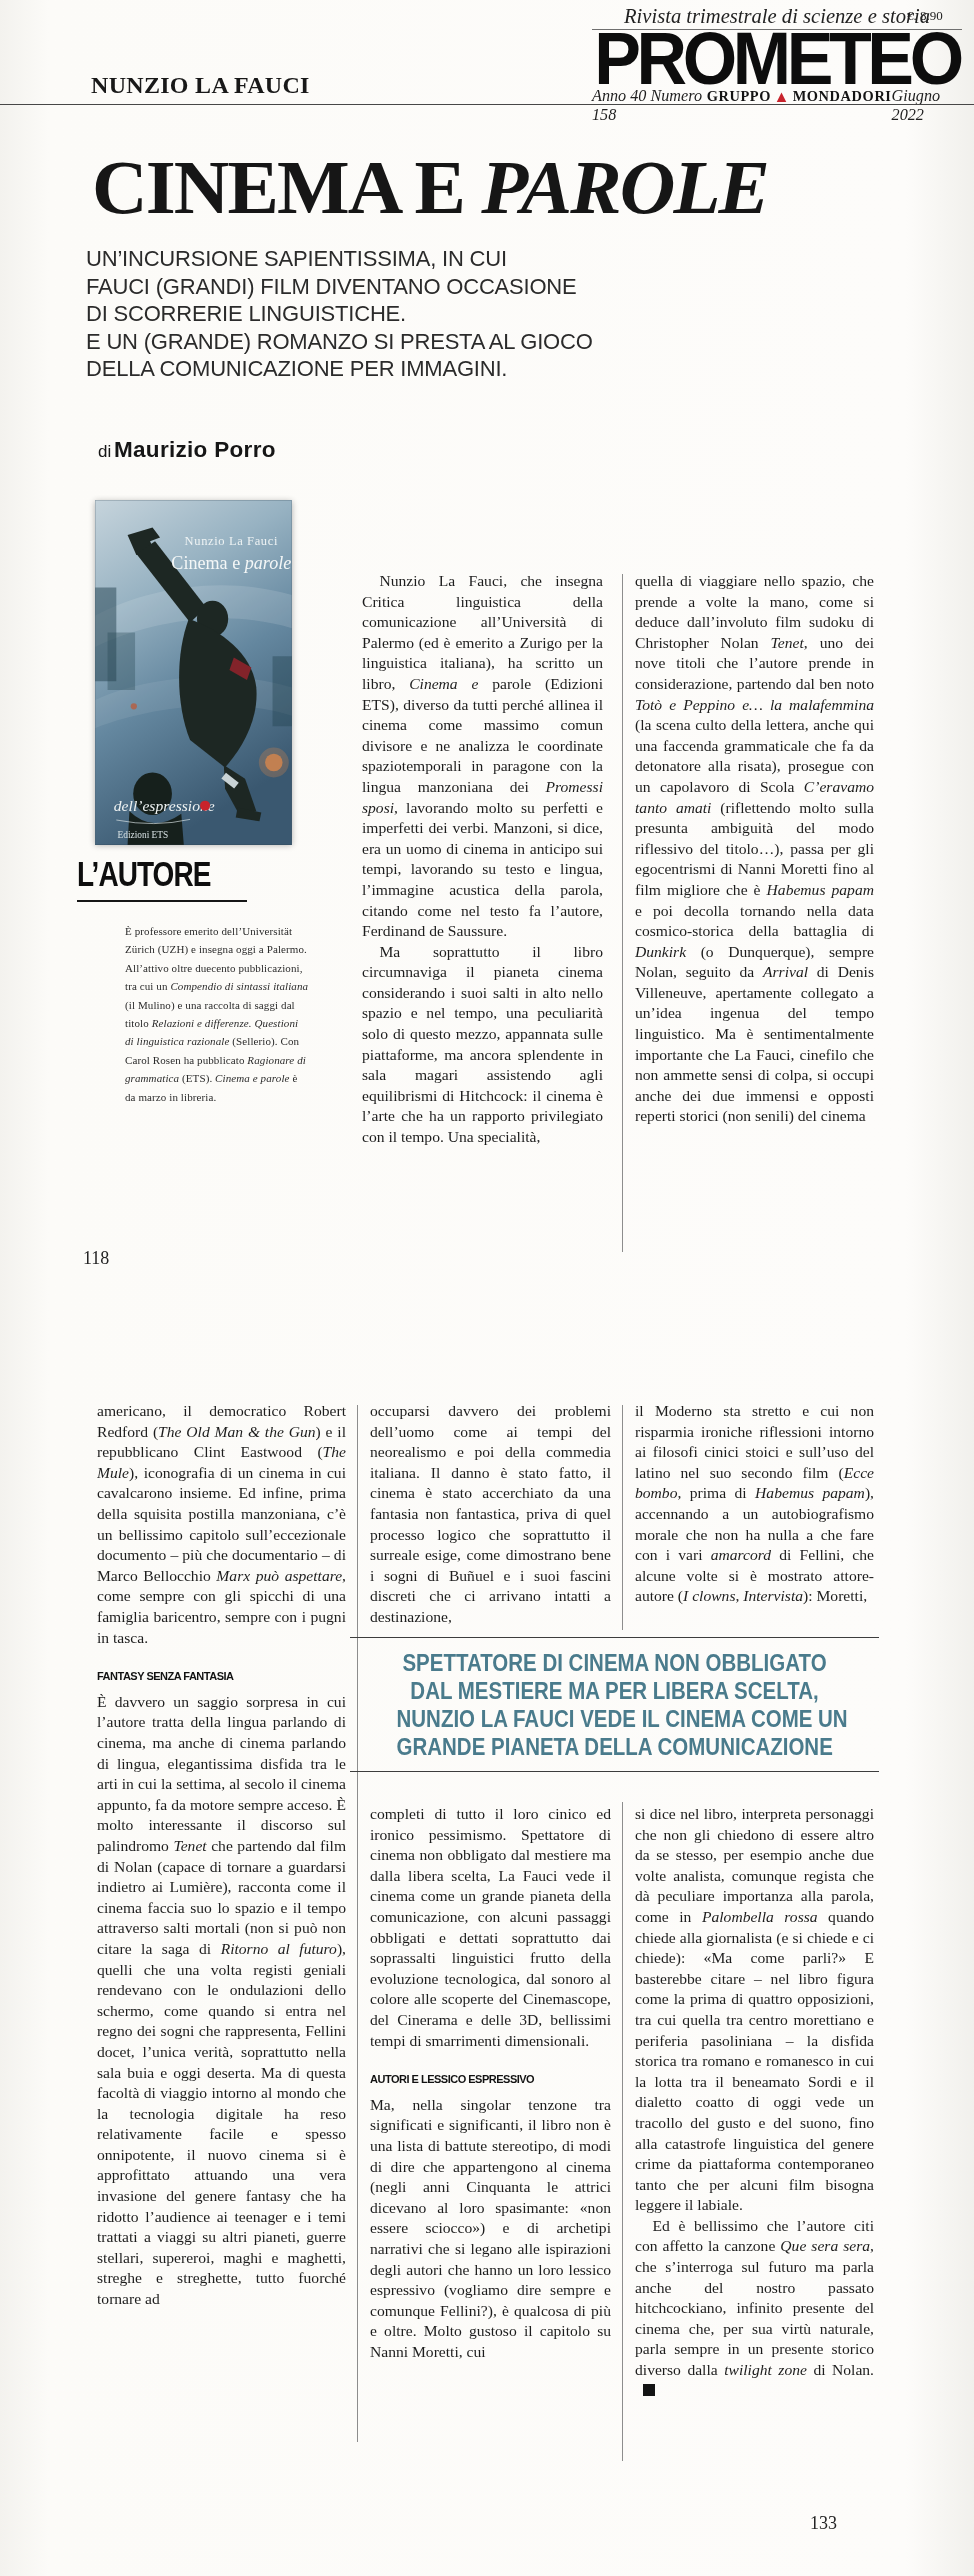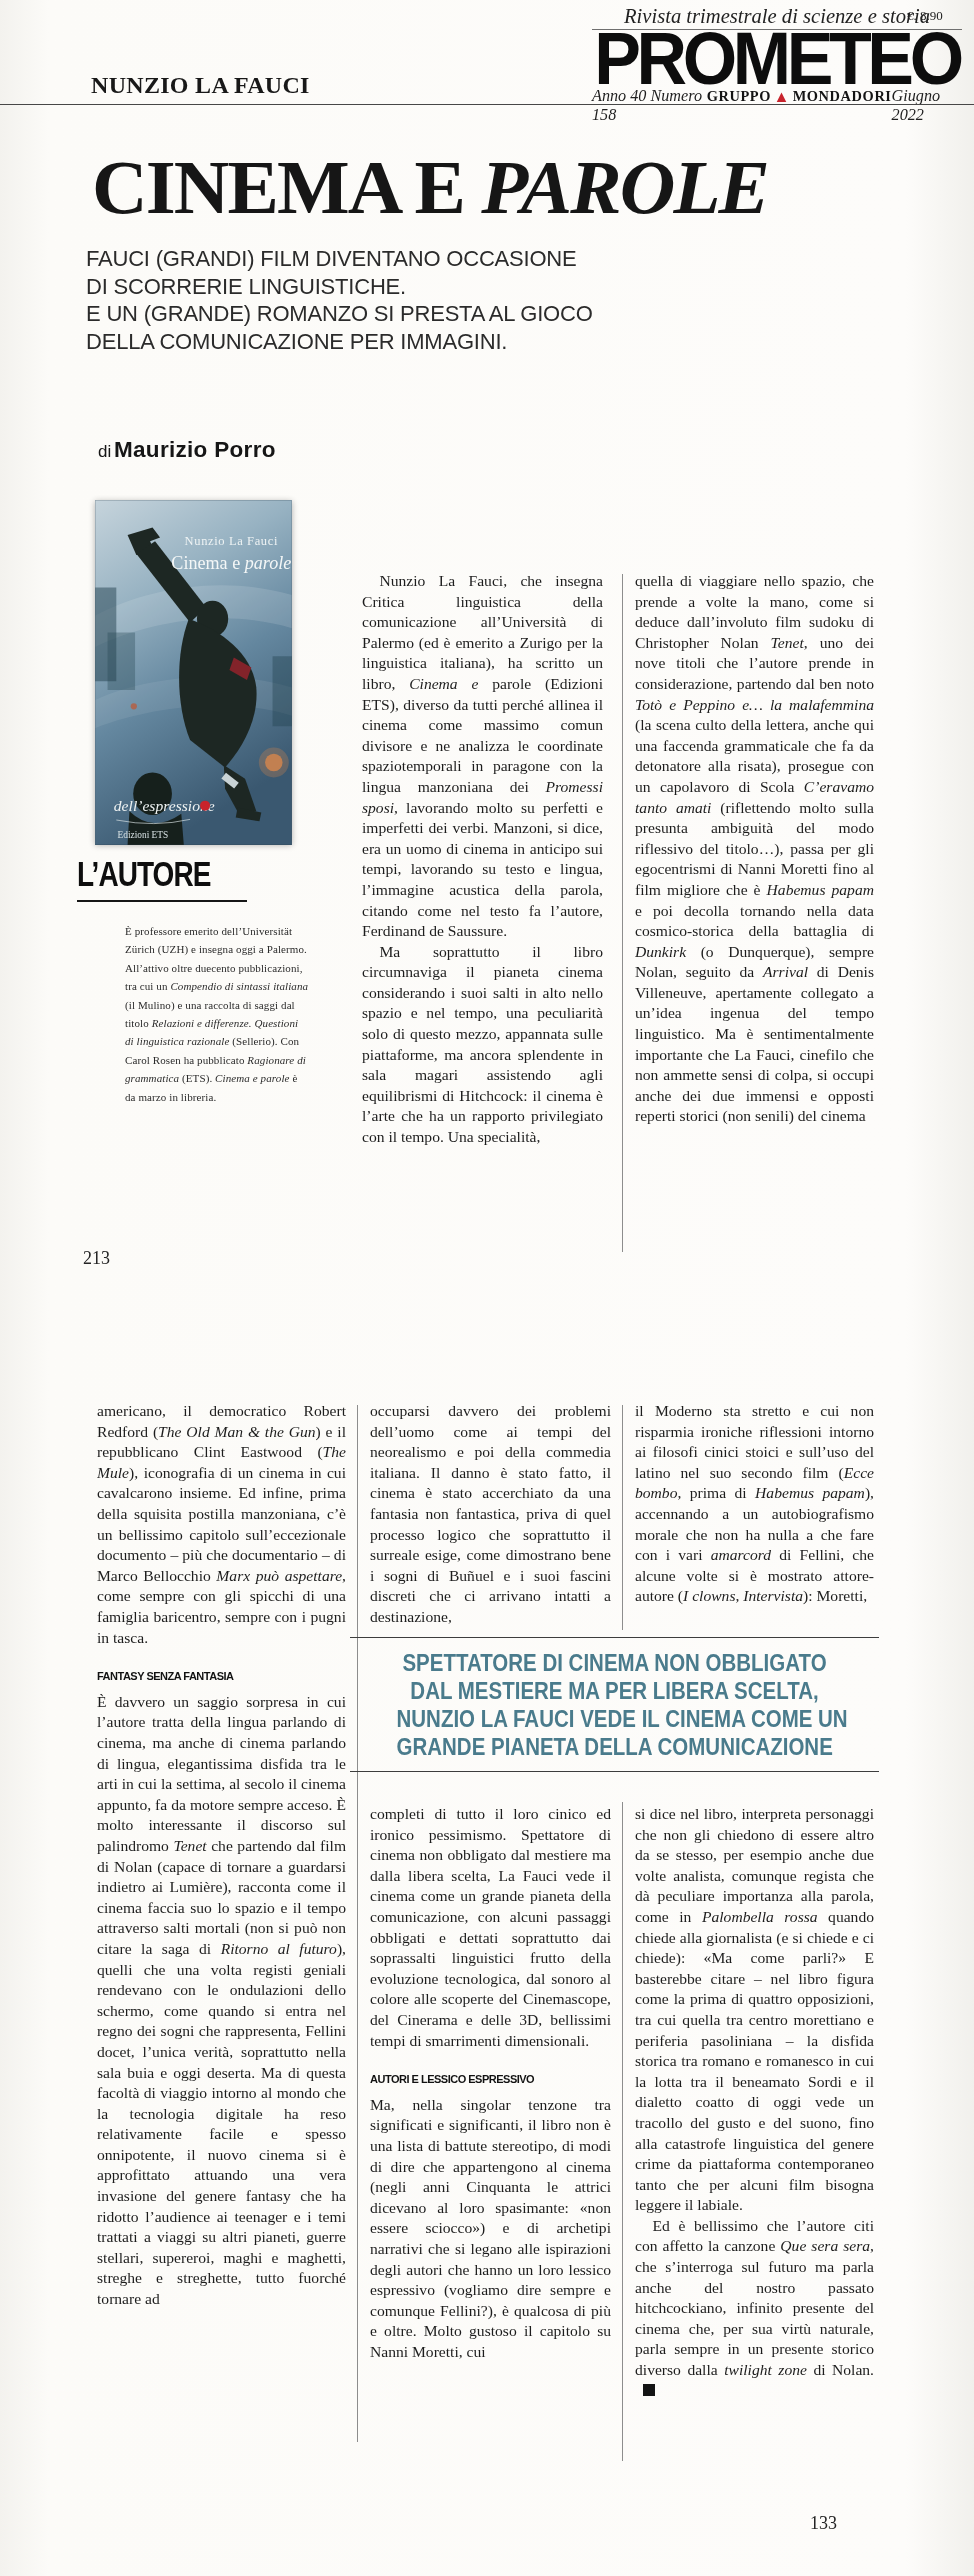--- a/index.html
+++ b/index.html
@@ -72,20 +72,21 @@
     <span class="mast-pub"><span>GRUPPO</span><span class="tri">▲</span><span>MONDADORI</span></span>
     <span class="mast-date">Giugno 2022</span>
   </div>
 
   <div class="abs kicker">NUNZIO LA FAUCI</div>
   <div class="abs top-rule"></div>
 
   <div class="abs headline"><span>CINEMA E </span><span class="it">PAROLE</span></div>
 
   <div class="abs standfirst">
+      <div>UN’INCURSIONE SAPIENTISSIMA, IN CUI</div>
       <div>FAUCI (GRANDI) FILM DIVENTANO OCCASIONE</div>
       <div>DI SCORRERIE LINGUISTICHE.</div>
       <div>E UN (GRANDE) ROMANZO SI PRESTA AL GIOCO</div>
       <div>DELLA COMUNICAZIONE PER IMMAGINI.</div>
     </div>
 
   <div class="abs byline">
     <span class="di">di</span>
     <span class="nm">Maurizio Porro</span>
   </div>
@@ -138,21 +139,21 @@
     </div>
 
   <div class="abs bodycol" style="left:362px;top:571px;width:241px;height:704px;">
       <p class="ind"><span>Nunzio La Fauci, che insegna Critica linguistica della comunicazione all’Università di Palermo (ed è emerito a Zurigo per la linguistica italiana), ha scritto un libro, </span><i>Cinema e</i><span> parole (Edizioni ETS), diverso da tutti perché allinea il cinema come massimo comun divisore e ne analizza le coordinate spaziotemporali in paragone con la lingua manzoniana dei </span><i>Promessi sposi</i><span>, lavorando molto su perfetti e imperfetti dei verbi. Manzoni, si dice, era un uomo di cinema in anticipo sui tempi, lavorando su testo e lingua, l’immagine acustica della parola, citando come nel testo fa l’autore, Ferdinand de Saussure.</span></p>
       <p class="ind"><span>Ma soprattutto il libro circumnaviga il pianeta cinema considerando i suoi salti in alto nello spazio e nel tempo, una peculiarità solo di questo mezzo, appannata sulle piattaforme, ma ancora splendente in sala magari assistendo agli equilibrismi di Hitchcock: il cinema è l’arte che ha un rapporto privilegiato con il tempo. Una specialità,</span></p>
     </div>
   <div class="abs vrule" style="left:622px;top:574px;height:678px;"></div>
   <div class="abs bodycol" style="left:635px;top:571px;width:239px;height:706px;">
       <p><span>quella di viaggiare nello spazio, che prende a volte la mano, come si deduce dall’involuto film sudoku di Christopher Nolan </span><i>Tenet</i><span>, uno dei nove titoli che l’autore prende in considerazione, partendo dal ben noto </span><i>Totò e Peppino e… la malafemmina</i><span> (la scena culto della lettera, anche qui una faccenda grammaticale che fa da detonatore alla risata), prosegue con un capolavoro di Scola </span><i>C’eravamo tanto amati</i><span> (riflettendo molto sulla presunta ambiguità del modo riflessivo del titolo…), passa per gli egocentrismi di Nanni Moretti fino al film migliore che è </span><i>Habemus papam</i><span> e poi decolla tornando nella data cosmico-storica della battaglia di </span><i>Dunkirk</i><span> (o Dunquerque), sempre Nolan, seguito da </span><i>Arrival</i><span> di Denis Villeneuve, apertamente collegato a un’idea ingenua del tempo linguistico. Ma è sentimentalmente importante che La Fauci, cinefilo che non ammette sensi di colpa, si occupi anche dei due immensi e opposti reperti storici (non senili) del cinema</span></p>
     </div>
-  <div class="abs pgnum" style="left:83px;top:1248px;">213</div>
+  <div class="abs pgnum" style="left:83px;top:1248px;">118</div>
 
   <div class="abs bodycol" style="left:97px;top:1401px;width:249px;height:1062px;">
     <div>
         <p><span>americano, il democratico Robert Redford (</span><i>The Old Man &amp; the Gun</i><span>) e il repubblicano Clint Eastwood (</span><i>The Mule</i><span>), iconografia di un cinema in cui cavalcarono insieme. Ed infine, prima della squisita postilla manzoniana, c’è un bellissimo capitolo sull’eccezionale documento – più che documentario – di Marco Bellocchio </span><i>Marx può aspettare</i><span>, come sempre con gli spicchi di una famiglia baricentro, sempre con i pugni in tasca.</span></p>
       </div>
     <h3 class="subhead">FANTASY SENZA FANTASIA</h3>
     <div>
         <p><span>È davvero un saggio sorpresa in cui l’autore tratta della lingua parlando di cinema, ma anche di cinema parlando di lingua, elegantissima disfida tra le arti in cui la settima, al secolo il cinema appunto, fa da motore sempre acceso. È molto interessante il discorso sul palindromo </span><i>Tenet</i><span> che partendo dal film di Nolan (capace di tornare a guardarsi indietro ai Lumière), racconta come il cinema faccia suo lo spazio e il tempo attraverso salti mortali (non si può non citare la saga di </span><i>Ritorno al futuro</i><span>), quelli che una volta registi geniali rendevano con le ondulazioni dello schermo, come quando si entra nel regno dei sogni che rappresenta, Fellini docet, l’unica verità, soprattutto nella sala buia e oggi deserta. Ma di questa facoltà di viaggio intorno al mondo che la tecnologia digitale ha reso relativamente facile e spesso onnipotente, il nuovo cinema si è approfittato attuando una vera invasione del genere fantasy che ha ridotto l’audience ai teenager e i temi trattati a viaggi su altri pianeti, guerre stellari, supereroi, maghi e maghetti, streghe e streghette, tutto fuorché tornare ad</span></p>
       </div>
   </div>

